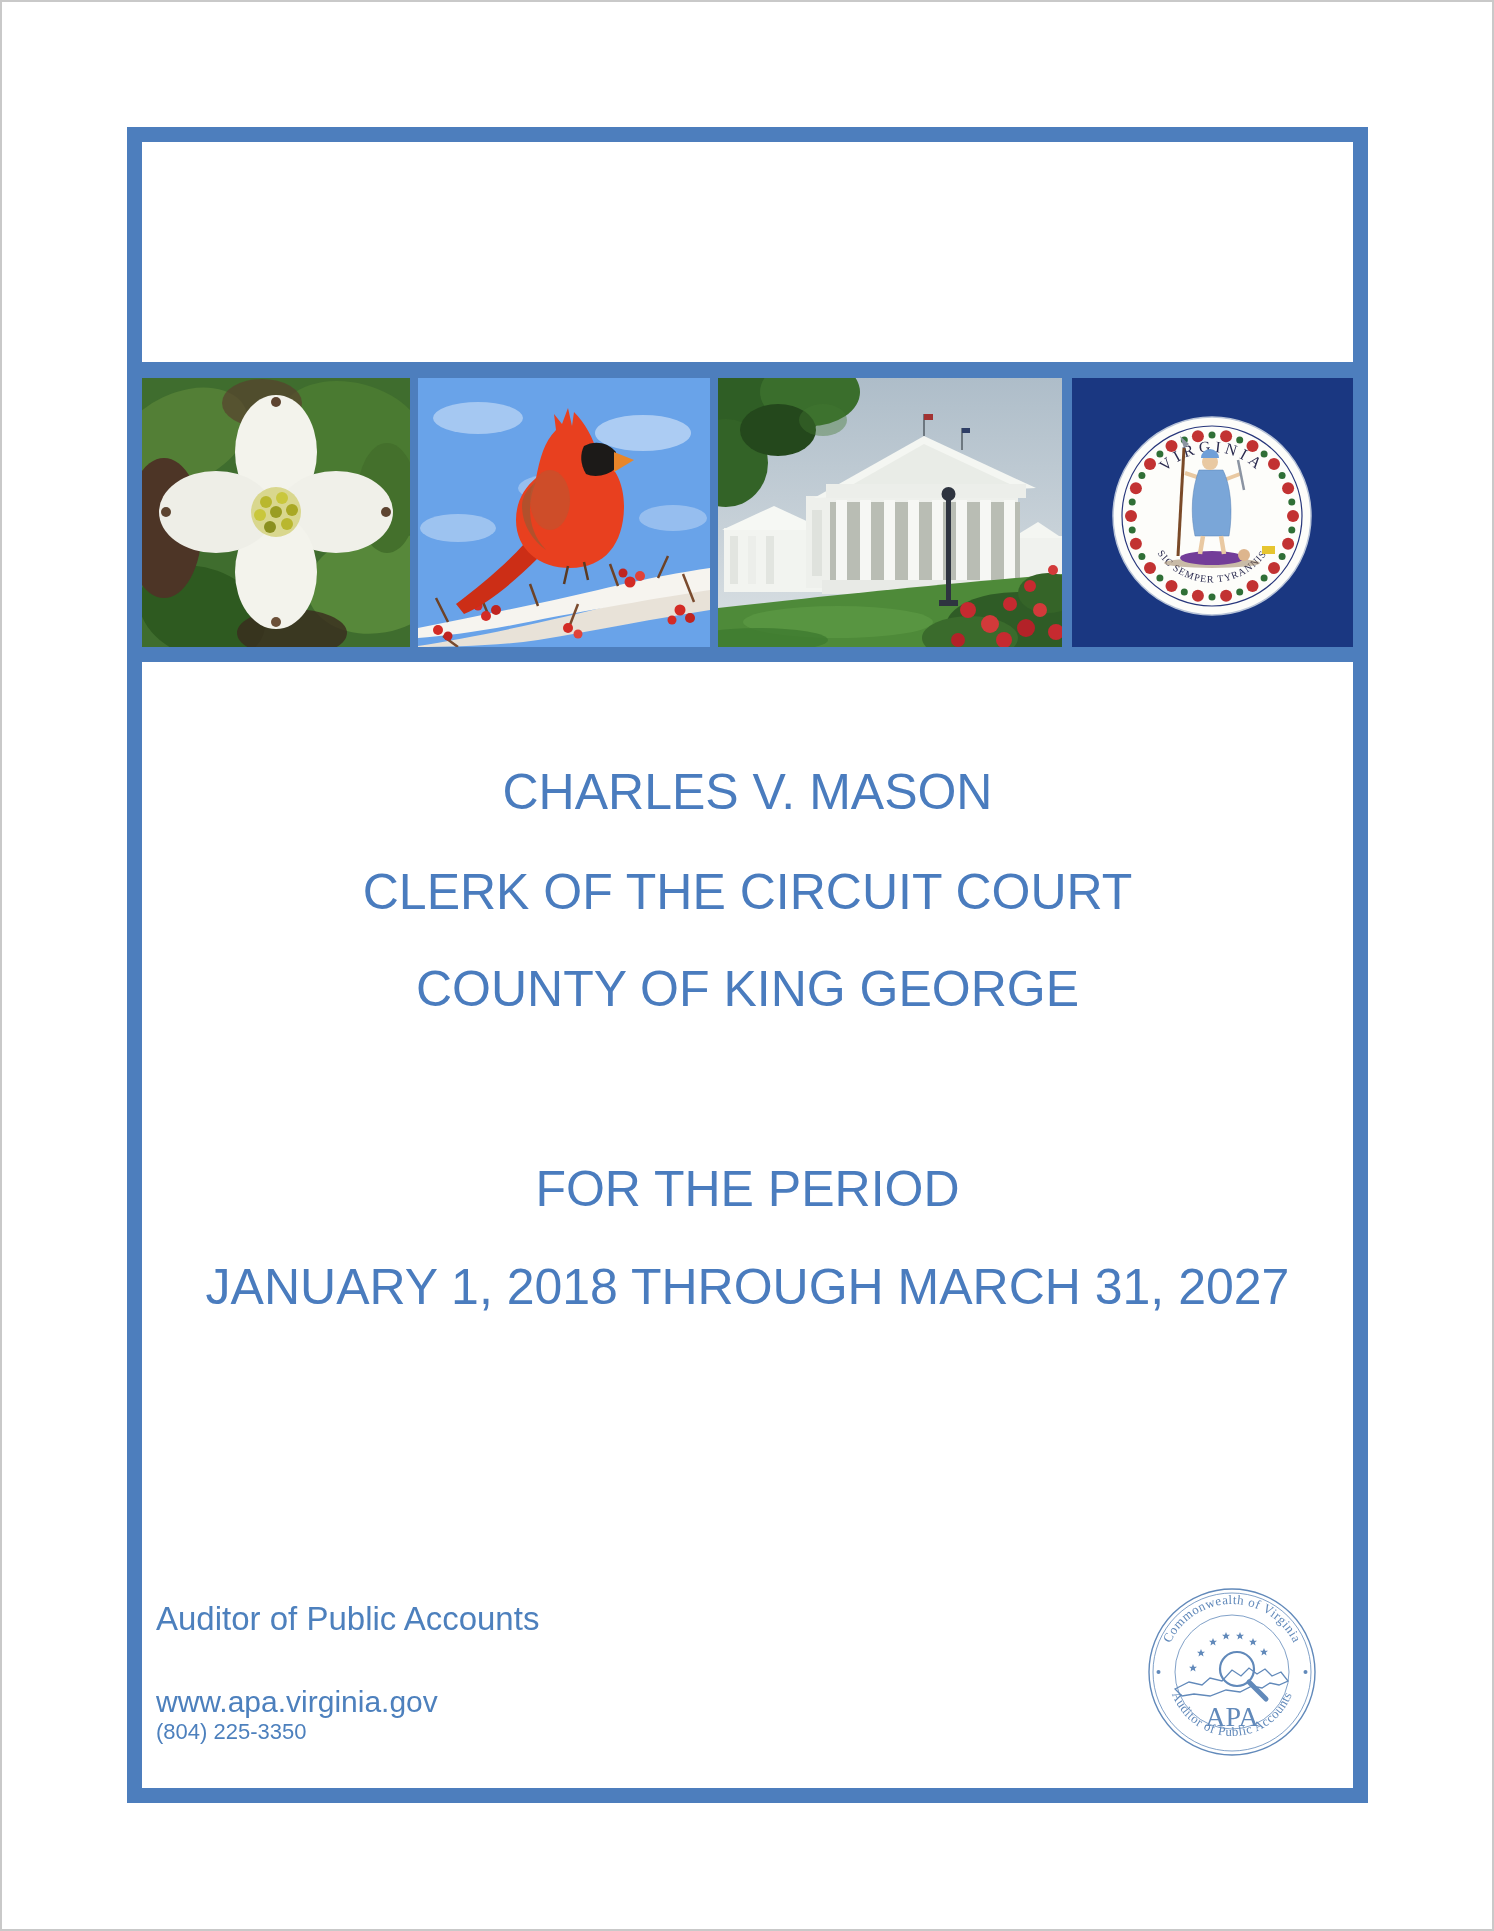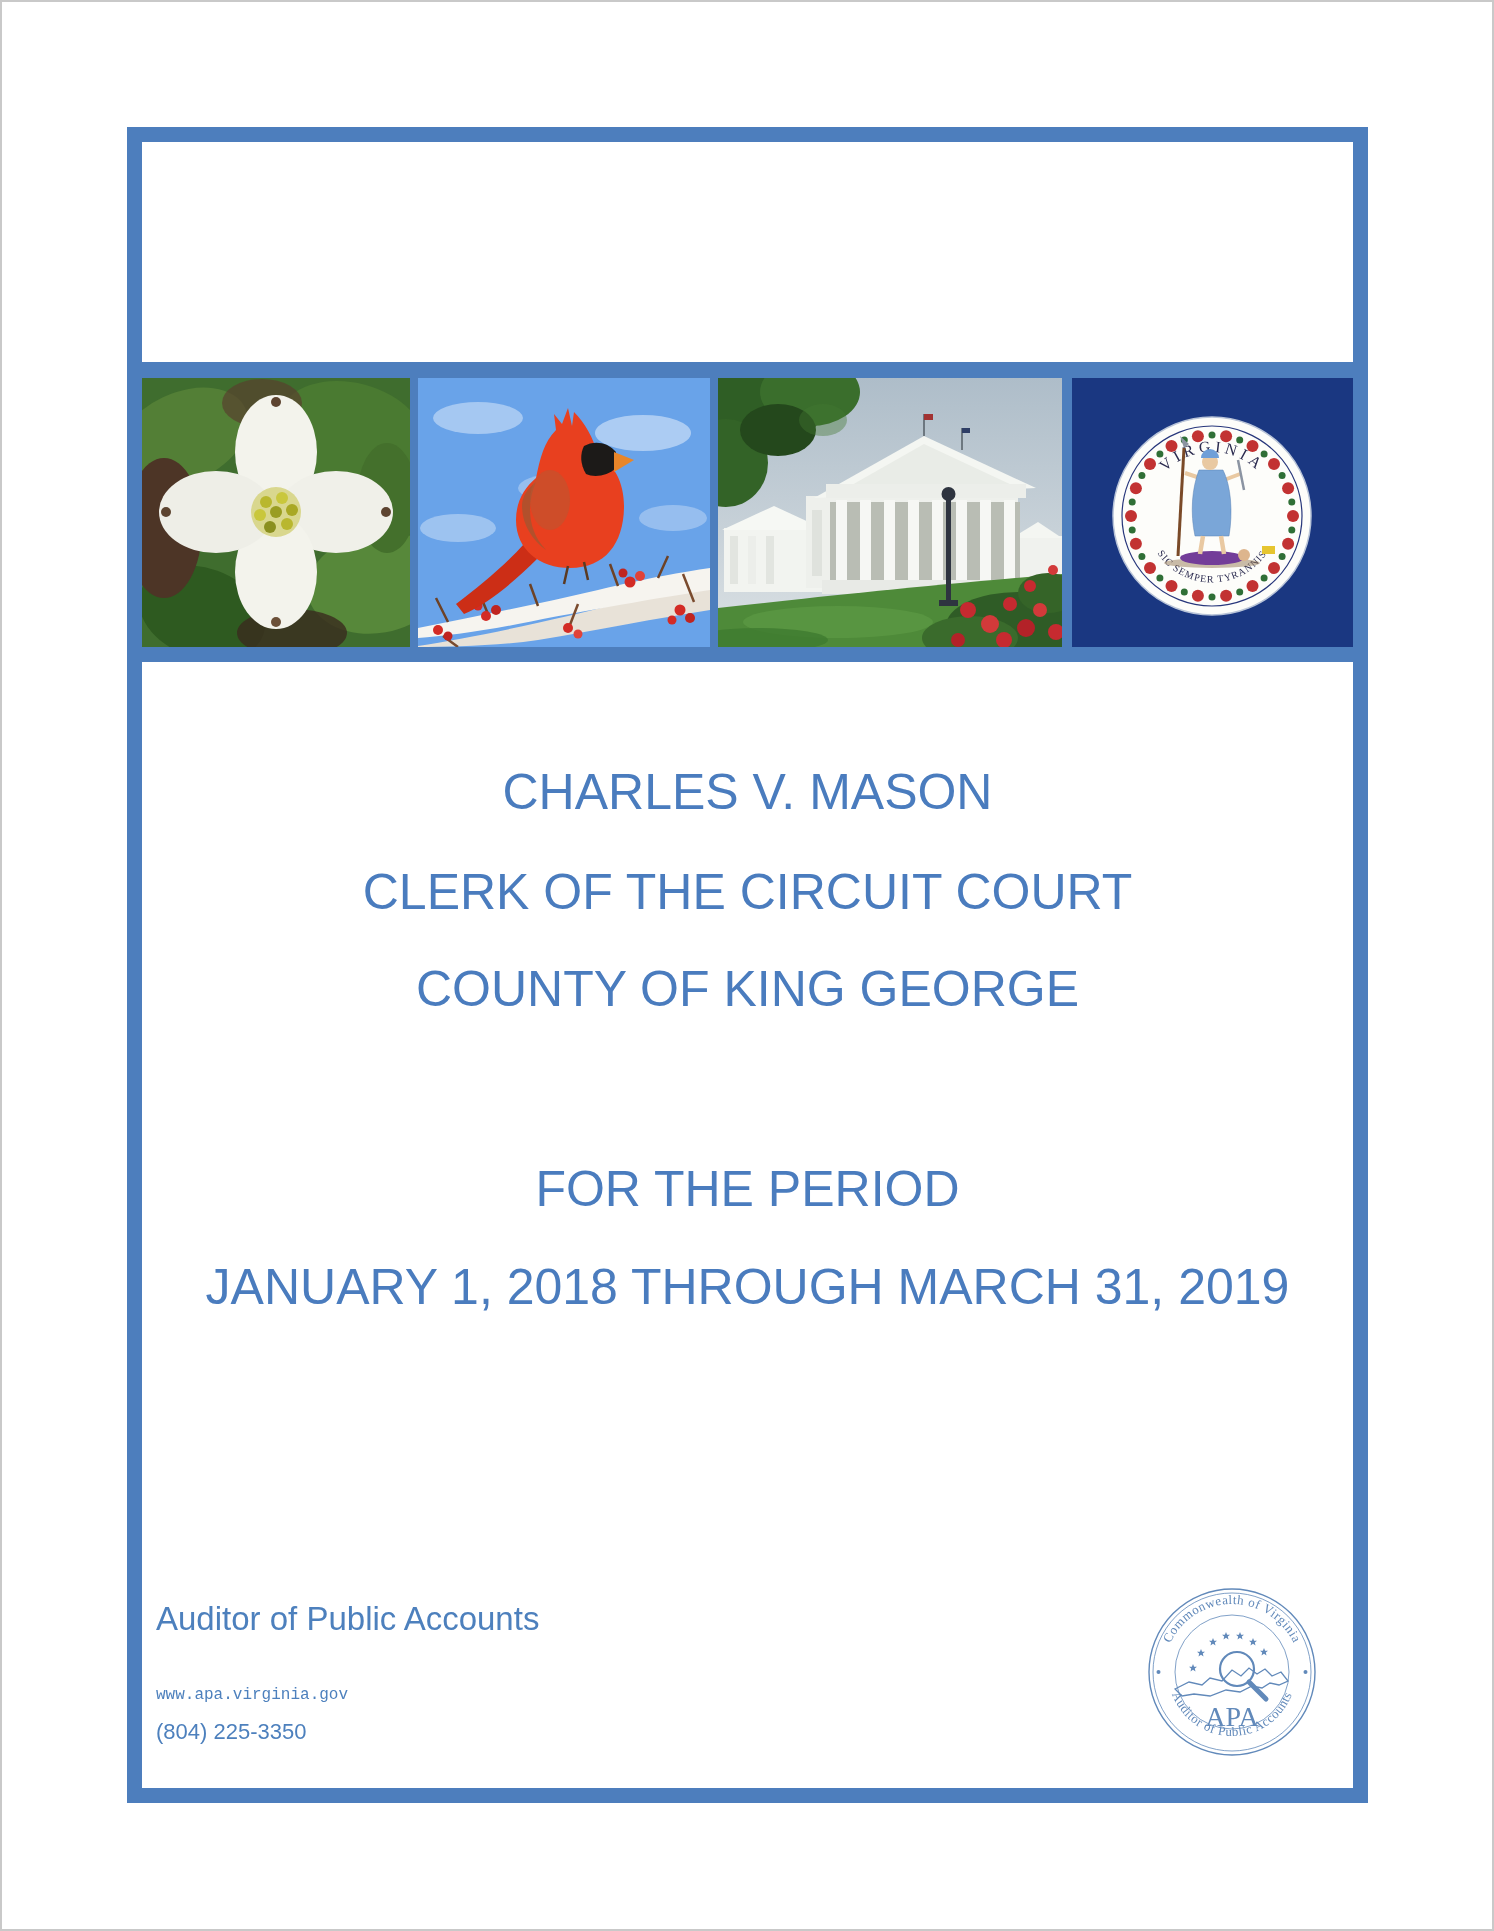--- a/index.html
+++ b/index.html
@@ -26,21 +26,21 @@
     position:absolute;left:0;width:1211px;text-align:center;
     color:#4a7cbe;font-size:50px;line-height:1;letter-spacing:0px;
     white-space:nowrap;
   }
   .t1{top:625px;} .t2{top:725px;} .t3{top:822px;} .t4{top:1022px;} .t5{top:1120px;}
   .footer-line{
     position:absolute;left:14px;color:#4d80bd;line-height:1;white-space:nowrap;
   }
   .f-org{top:1460px;font-size:33px;}
   .f-name{top:1501px;font-size:33px;}
-  .f-web{top:1545px;font-size:16px;font-family:Liberation Mono, monospace;}
+  .f-web{top:1545px;font-size:30px;}
   .f-phone{top:1579px;font-size:22px;}
   .apa-logo{position:absolute;left:1003px;top:1443px;width:174px;height:174px;}
   .apa-logo svg{display:block;width:100%;height:100%;}
   .serif{font-family:"Liberation Serif",serif;}
 </style>
 </head>
 <body>
 
 <div class="page">
   <div class="frame">
@@ -277,21 +277,21 @@
             <path d="M131,158 L128,176 M149,158 L152,176" stroke="#e9c9a2" stroke-width="4.5"></path>
           </g>
         </svg>
       </div>
     </div>
 
     <div class="title-line t1">CHARLES V. MASON</div>
     <div class="title-line t2">CLERK OF THE CIRCUIT COURT</div>
     <div class="title-line t4">FOR THE PERIOD</div>
     <div class="title-line t3">COUNTY OF KING GEORGE</div>
-    <div class="title-line t5">JANUARY 1, 2018 THROUGH MARCH 31, 2019</div>
+    <div class="title-line t5">JANUARY 1, 2018 THROUGH MARCH 31, 2027</div>
 
     <div class="footer-line f-org">Auditor of Public Accounts</div>
     <div class="footer-line f-web">www.apa.virginia.gov</div>
     <div class="footer-line f-phone">(804) 225-3350</div>
 
     <div class="apa-logo">
       <svg viewBox="0 0 174 174">
         <circle cx="87" cy="87" r="83" fill="#ffffff" stroke="#6189ba" stroke-width="1.4"></circle>
         <circle cx="87" cy="87" r="79" fill="none" stroke="#6189ba" stroke-width="0.8"></circle>
         <circle cx="87" cy="87" r="57" fill="none" stroke="#6189ba" stroke-width="0.8"></circle>

